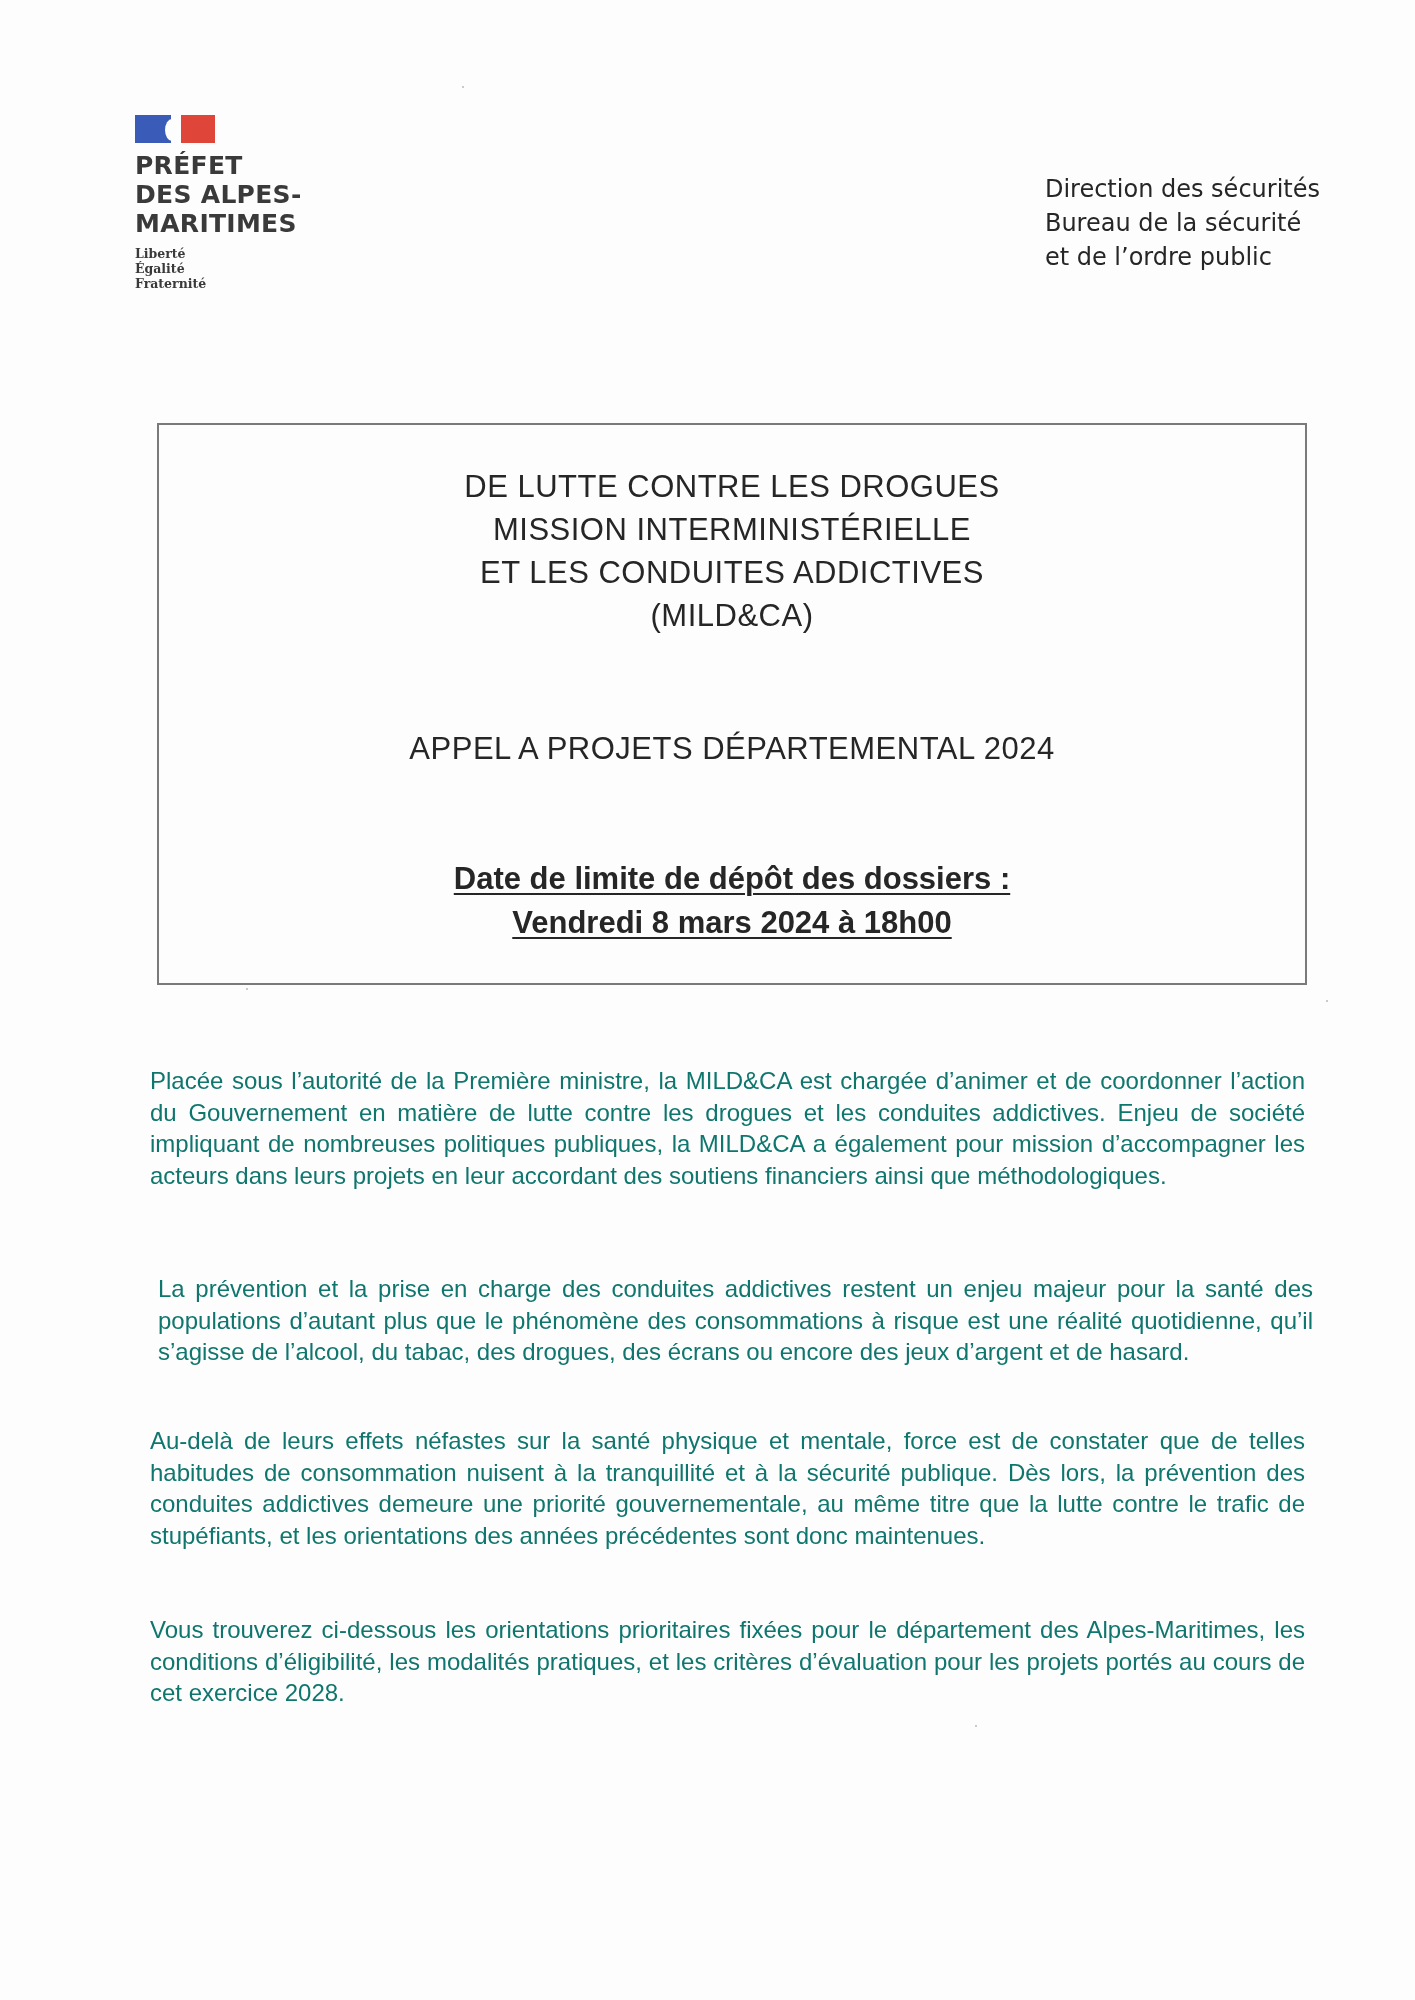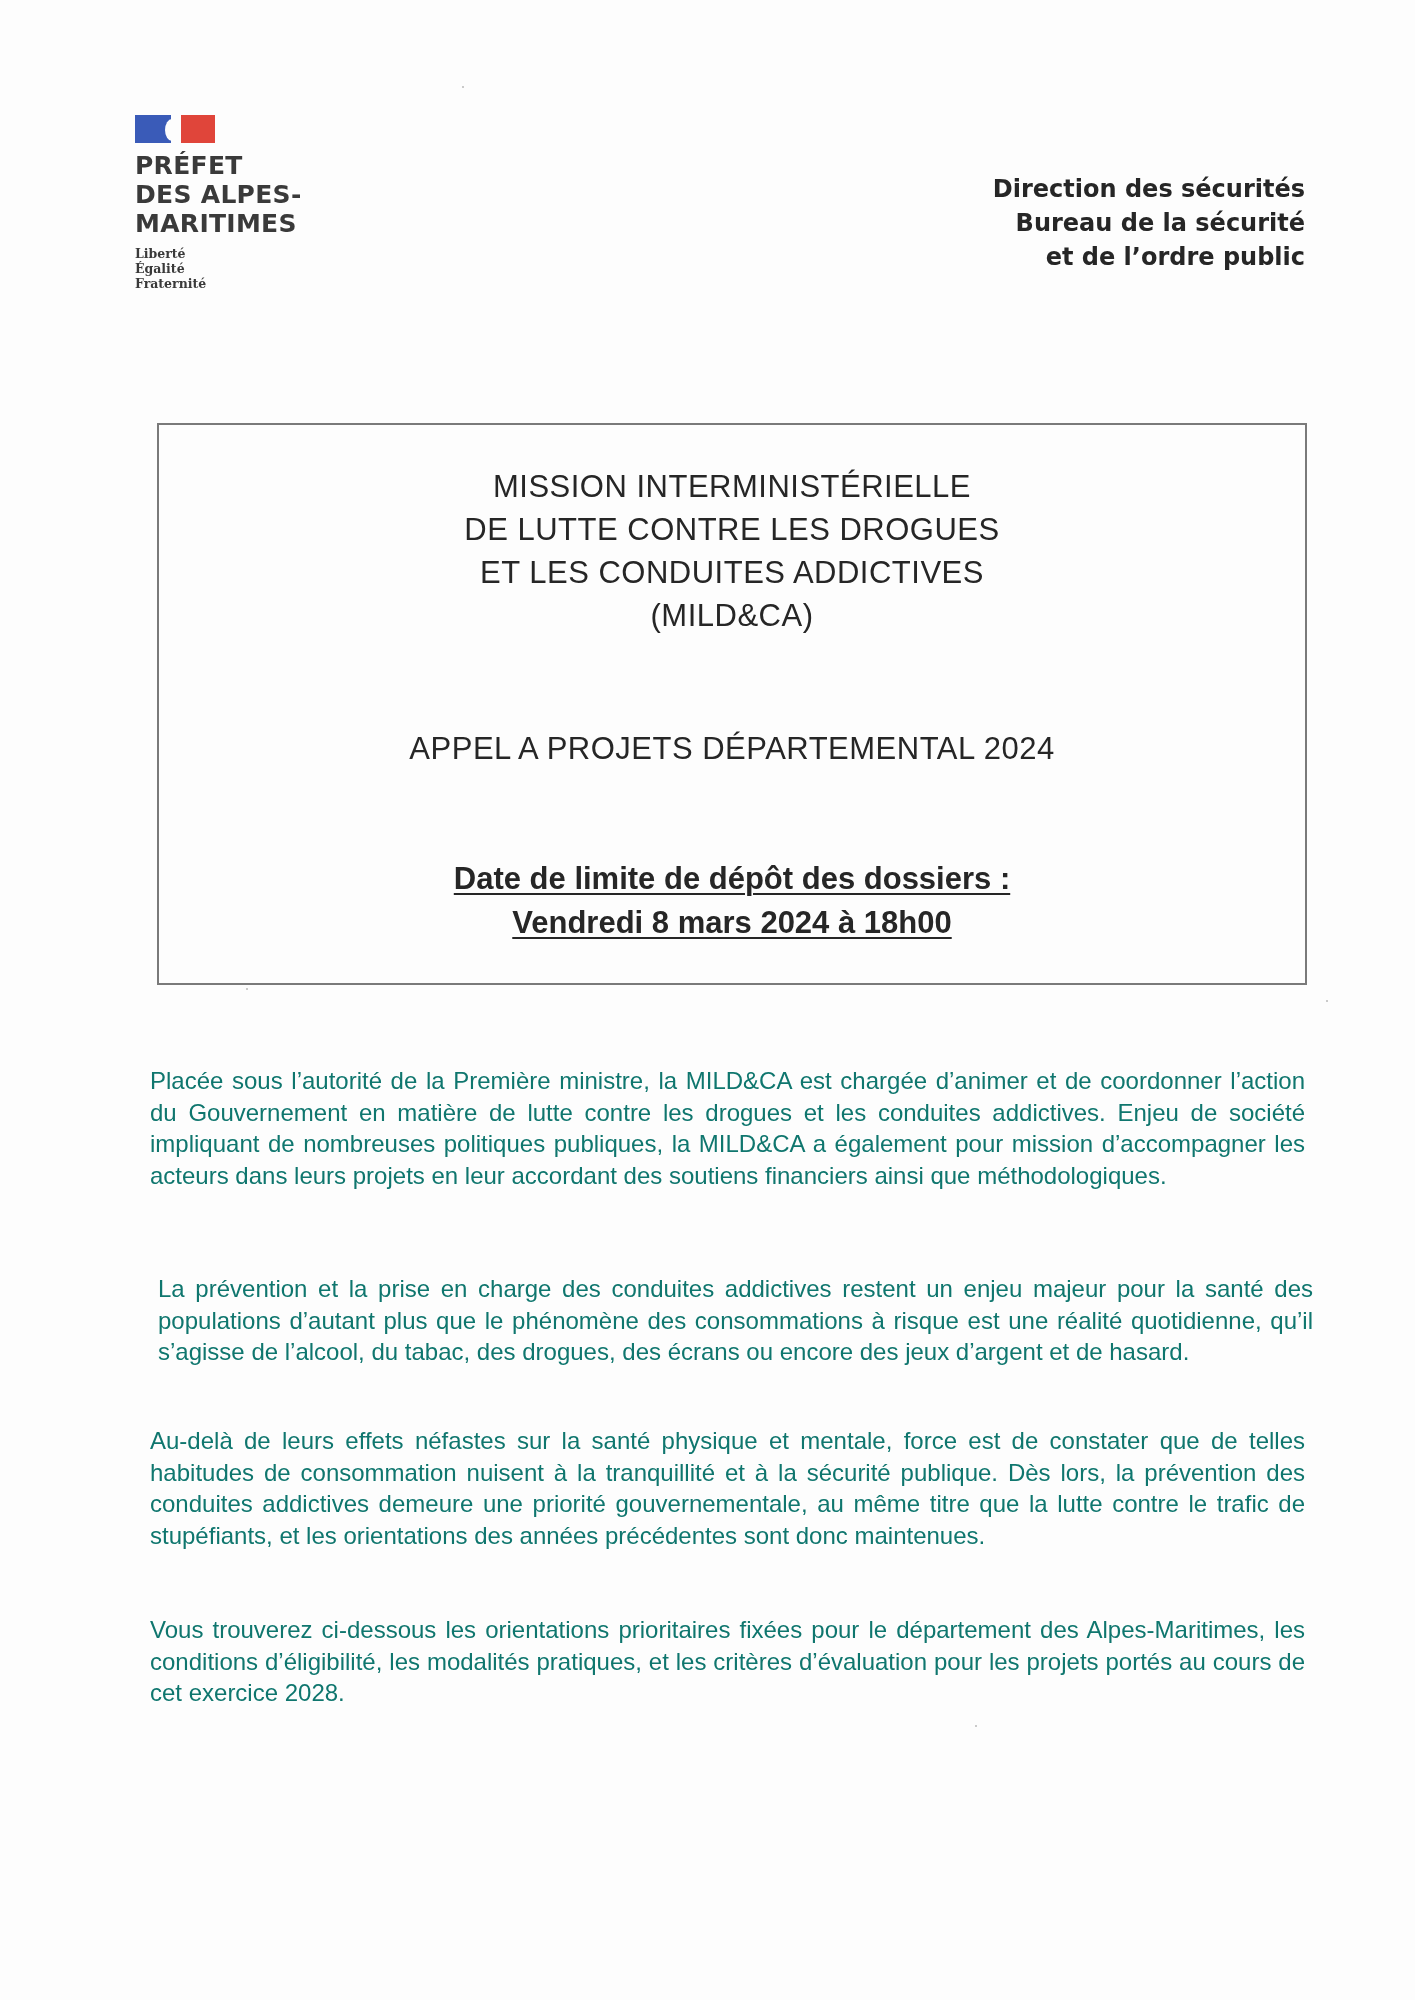--- a/index.html
+++ b/index.html
@@ -64,24 +64,24 @@
       margin-top: 8px;
       font-family: "DejaVu Serif", serif;
       font-weight: bold;
       font-size: 12.5px;
       line-height: 15px;
       color: #3a3a3a;
     }
     
     .header-right {
       position: absolute;
-      right: 110px;
+      right: 95px;
       top: 172px;
-      text-align: right;
-      font-weight: bold;
+      text-align: left;
+      font-weight: normal;
       font-size: 24px;
       line-height: 34px;
       color: #262626;
     }
     
     .title-box {
       position: absolute;
       left: 157px;
       top: 423px;
       width: 1150px;
@@ -173,22 +173,22 @@
   </div>
 
   <div class="header-right">
     <div>Direction des sécurités</div>
     <div>Bureau de la sécurité</div>
     <div>et de l’ordre public</div>
   </div>
 
   <div class="title-box">
     <div class="mission">
+      <div>DE LUTTE CONTRE LES DROGUES</div>
       <div>MISSION INTERMINISTÉRIELLE</div>
-      <div>DE LUTTE CONTRE LES DROGUES</div>
       <div>ET LES CONDUITES ADDICTIVES</div>
       <div>(MILD&amp;CA)</div>
     </div>
     <div class="appel">APPEL A PROJETS DÉPARTEMENTAL 2024</div>
     <div class="deadline">
       <span>Date de limite de dépôt des dossiers :</span><br>
       <span>Vendredi 8 mars 2024 à 18h00</span>
     </div>
   </div>
 

